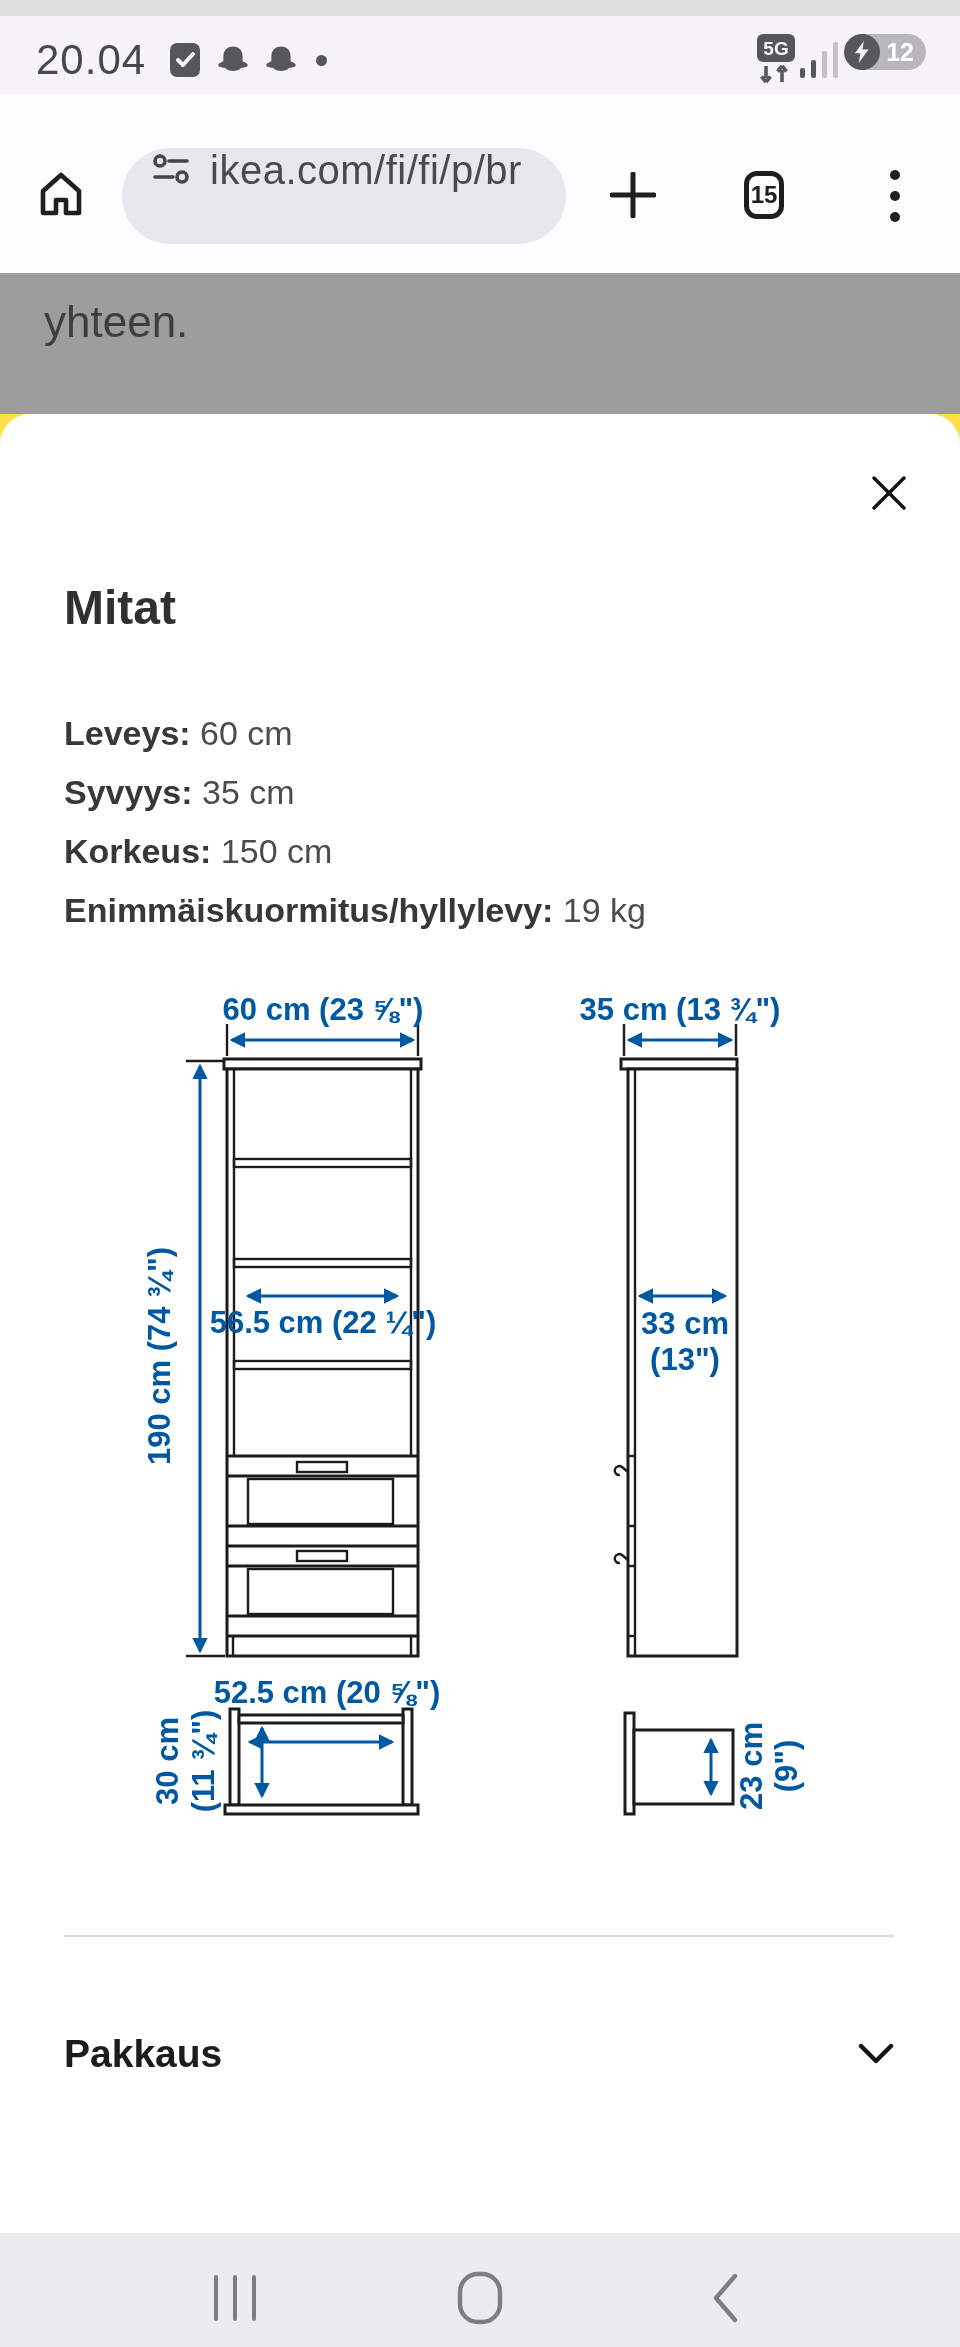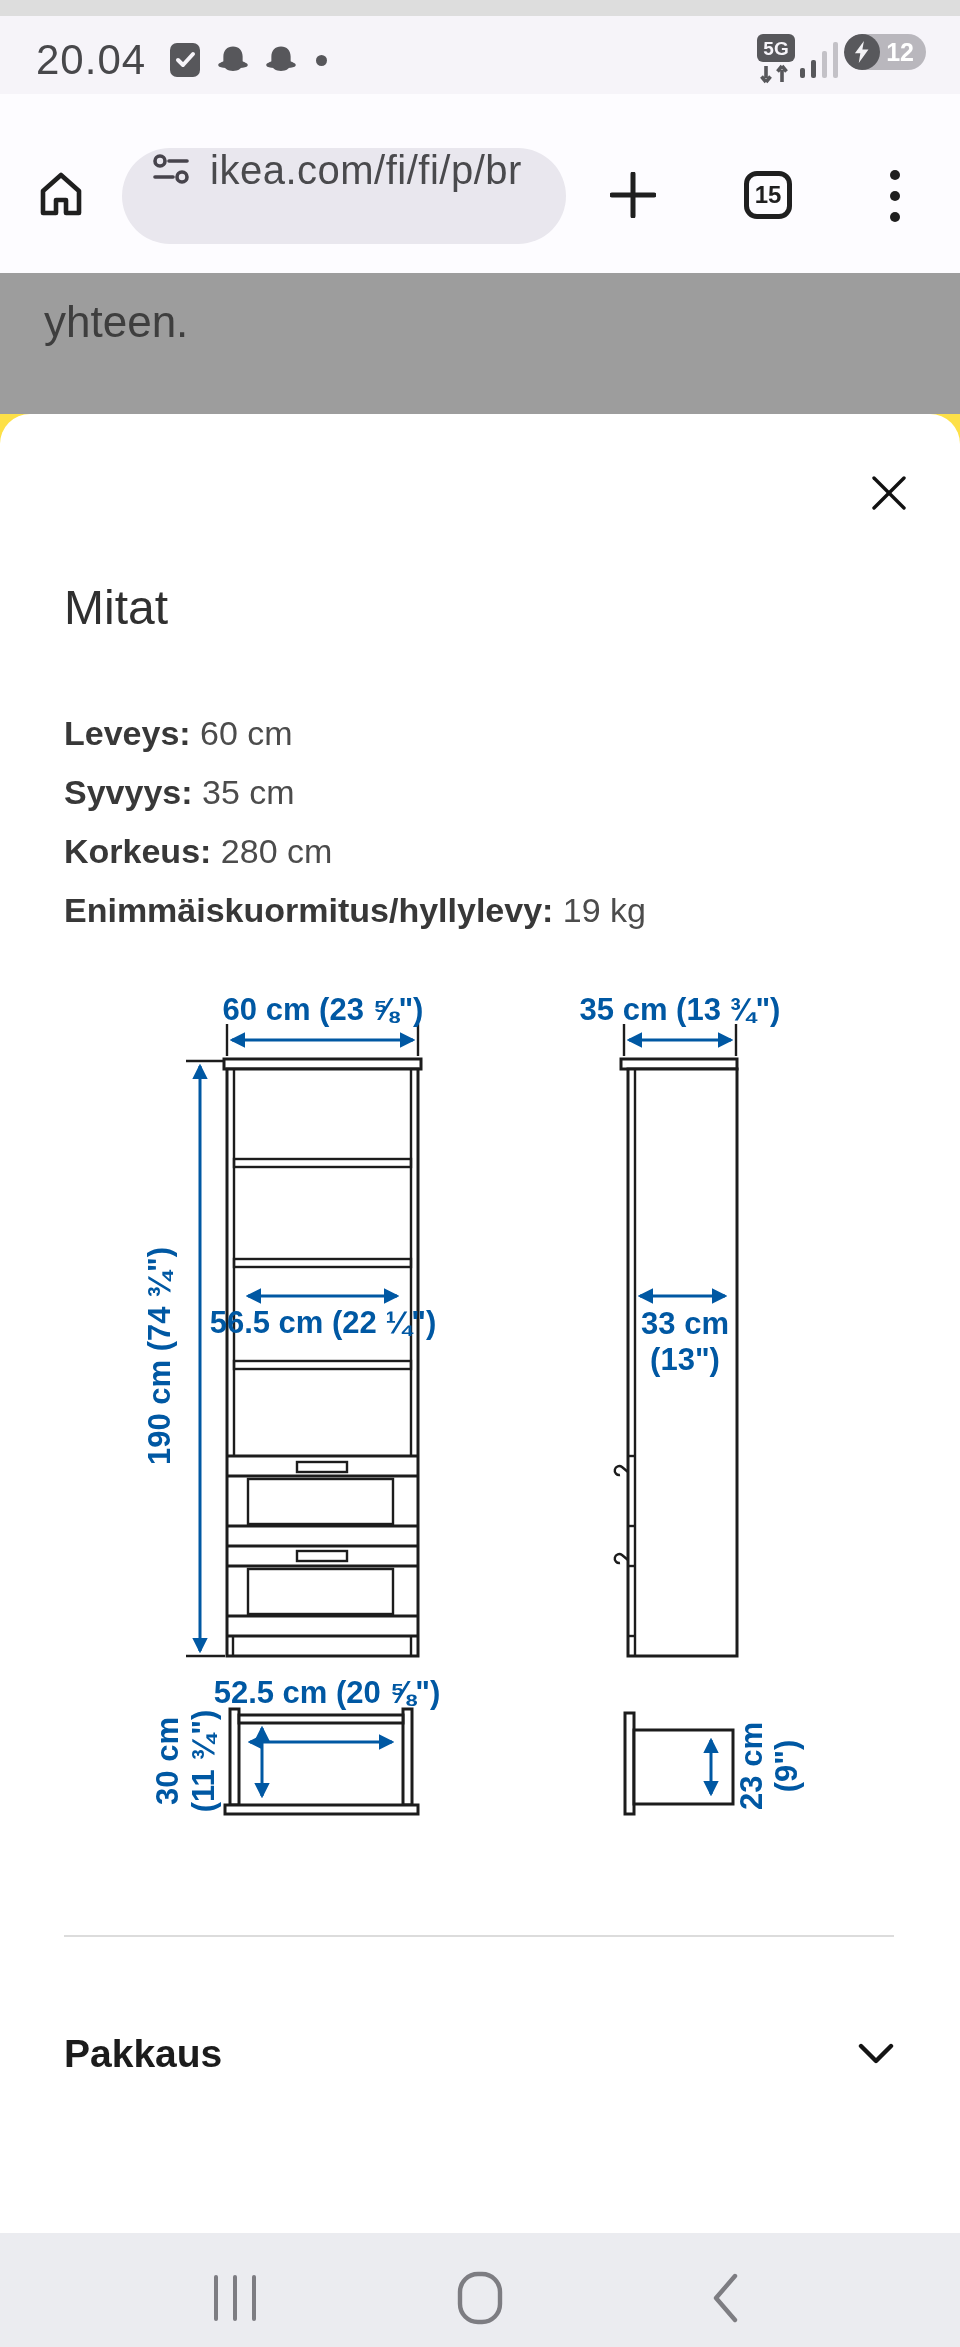--- a/index.html
+++ b/index.html
@@ -35,21 +35,21 @@
   }
   .home-btn { position:absolute; left:36px; top:75px; width:50px; height:50px; }
   .url-pill {
     position:absolute; left:122px; top:54px; width:444px; height:96px;
     background:#e9e7ee; border-radius:48px; display:flex; align-items:flex-start;
     padding:0 0 0 28px; overflow:hidden; white-space:nowrap;
   }
   .url-text { font-size:40px; color:#4a4a4d; margin-left:18px; letter-spacing:0.5px; }
   .plus-btn { position:absolute; left:610px; top:78px; width:46px; height:46px; }
   .tab-btn {
-    position:absolute; left:744px; top:77px; width:48px; height:48px;
+    position:absolute; left:744px; top:77px; width:40px; height:48px;
     border:5px solid #1f1f1f; border-radius:13px;
     display:flex; align-items:center; justify-content:center;
   }
   .tab-count { font-size:24px; font-weight:700; color:#1f1f1f; }
   .menu-btn { position:absolute; left:882px; top:74px; width:26px; height:56px;
     display:flex; flex-direction:column; align-items:center; justify-content:space-between; padding:2px 0;}
   .menu-btn i { width:10px; height:10px; border-radius:50%; background:#1f1f1f; }
   
   .scrim {
     position:absolute; left:0; top:257px; width:960px; height:141px;
@@ -58,21 +58,21 @@
   .scrim-text {
     position:absolute; left:44px; top:24px; font-size:44px; color:#3e3e3e;
   }
   
   .sheet {
     position:absolute; left:0; top:398px; width:960px; height:1819px;
     background:#fff; border-radius:30px 30px 0 0;
   }
   .close-btn { position:absolute; right:50px; top:58px; width:42px; height:42px; }
   .sheet-title {
-    position:absolute; left:64px; top:166px; font-size:48px; font-weight:400; color:#303030;
+    position:absolute; left:64px; top:166px; font-size:48px; font-weight:700; color:#303030;
   }
   .specs { position:absolute; left:64px; top:290px; font-size:34px; color:#4c4c4c; line-height:59px; }
   .specs b { color:#383838; }
   .diagram { position:absolute; left:60px; top:562px; }
   .diagram text { fill:#0058a3; font-family:"Liberation Sans",sans-serif; font-weight:700; font-size:31px; }
   .diagram .ln { stroke:#1c1c1c; stroke-width:3; fill:none; }
   .diagram .ln2 { stroke:#1c1c1c; stroke-width:2.4; fill:none; }
   .diagram .wh { stroke:#1c1c1c; stroke-width:3; fill:#fff; }
   .diagram .dim { stroke:#0058a3; stroke-width:3; fill:none; }
   .divider { position:absolute; left:64px; top:1521px; width:830px; height:2px; background:#dcdcdc; }
@@ -169,21 +169,21 @@
     <svg class="close-btn" viewBox="0 0 42 42">
       <line x1="6" y1="6" x2="36" y2="36" stroke="#111" stroke-width="3.4" stroke-linecap="round"></line>
       <line x1="36" y1="6" x2="6" y2="36" stroke="#111" stroke-width="3.4" stroke-linecap="round"></line>
     </svg>
 
     <h1 class="sheet-title">Mitat</h1>
 
     <div class="specs">
       <div><b>Leveys:</b><span> 60 cm</span></div>
       <div><b>Syvyys:</b><span> 35 cm</span></div>
-      <div><b>Korkeus:</b><span> 280 cm</span></div>
+      <div><b>Korkeus:</b><span> 150 cm</span></div>
       <div><b>Enimmäiskuormitus/hyllylevy:</b><span> 19 kg</span></div>
     </div>
 
     <svg class="diagram" width="900" height="880" viewBox="0 0 900 880">
       <defs>
         <marker id="arr" viewBox="0 0 10 10" refX="8.5" refY="5" markerWidth="5.2" markerHeight="5.2" orient="auto-start-reverse">
           <path d="M0,0 L10,5 L0,10 z" fill="#0058a3"></path>
         </marker>
       </defs>
 

